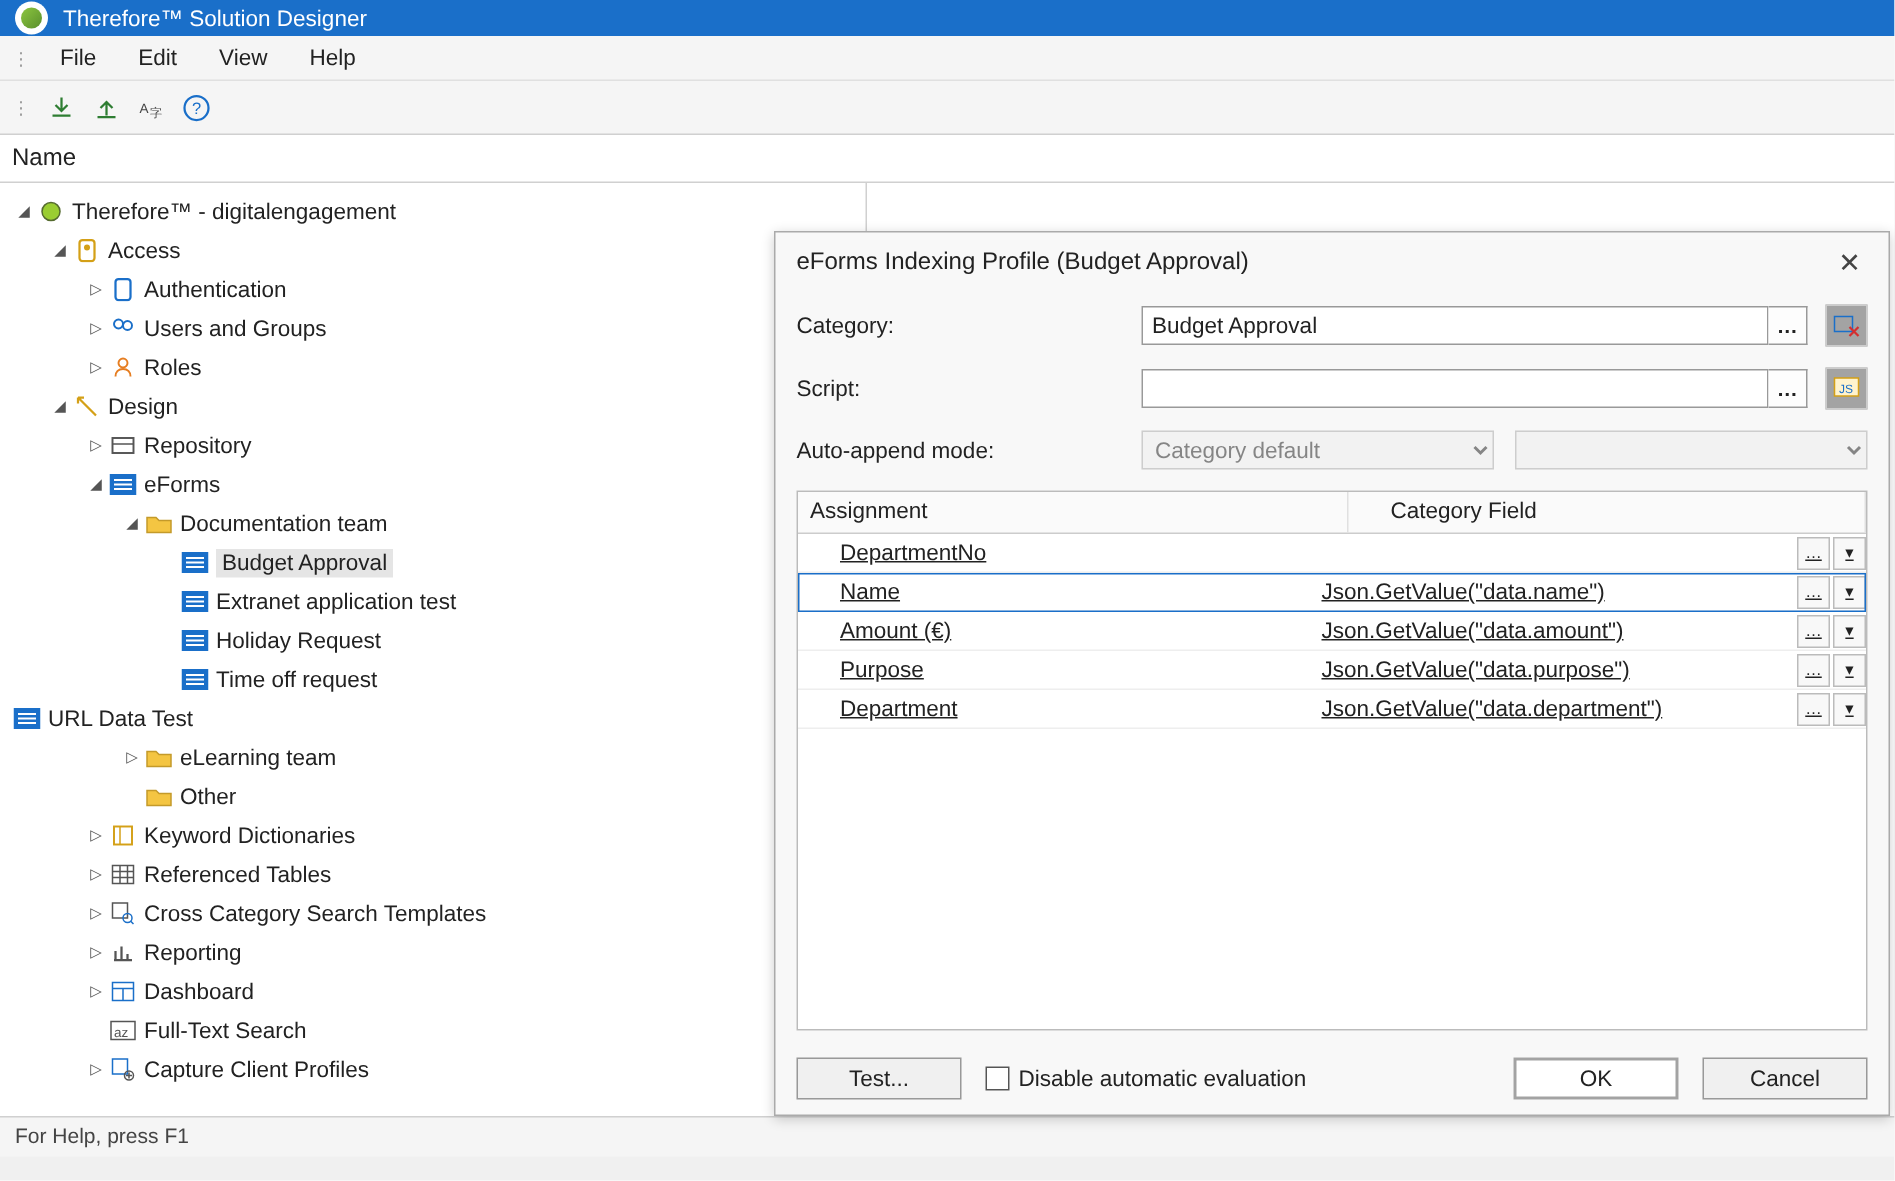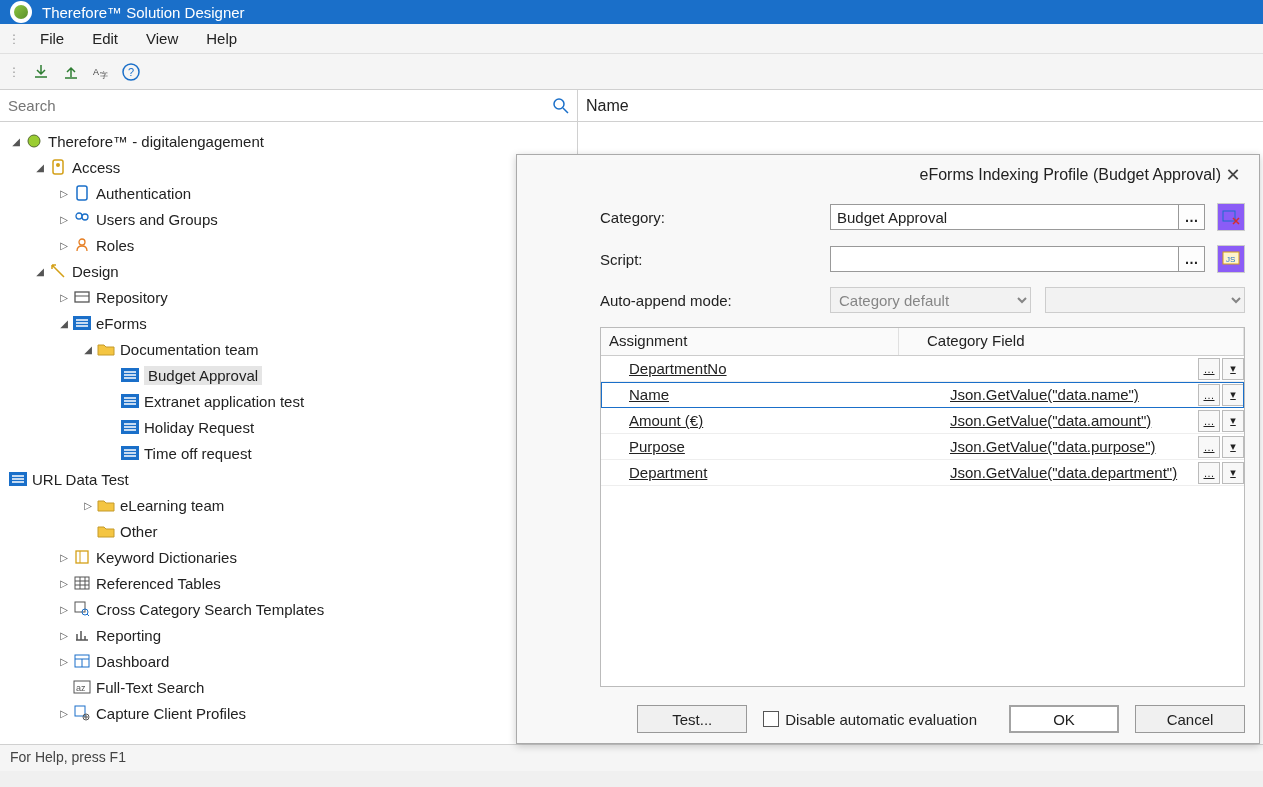--- a/index.html
+++ b/index.html
@@ -29,30 +29,30 @@
 .tree-pane .dropdown-caret { position: absolute; right: 2px; bottom: 2px; font-size: 10px; color: #555; }
 
 .tree-row { display: flex; align-items: center; height: 26px; padding-left: 8px; white-space: nowrap; }
 .tree-row .toggle { width: 16px; text-align: center; color: #555; font-size: 10px; cursor: pointer; user-select: none; }
 .tree-row .ticon { width: 20px; height: 18px; margin-right: 4px; display: flex; align-items: center; justify-content: center; }
 .tree-row .label { font-size: 15px; }
 .tree-row.selected .label { background: #e5e5e5; padding: 1px 4px; }
 
 .status { height: 27px; background: #f5f5f5; border-top: 1px solid #d0d0d0; padding: 4px 10px; font-size: 14px; color: #444; }
 
-.dialog { position: absolute; left: 516px; top: 154px; width: 744px; height: 590px; background: #f8f8f8; border: 1px solid #aaa; box-shadow: 0 2px 8px rgba(0,0,0,0.2); display: flex; flex-direction: column; align-items: flex-end; }
+.dialog { position: absolute; left: 516px; top: 154px; width: 744px; height: 590px; background: #f8f8f8; border: 1px solid #aaa; box-shadow: 0 2px 8px rgba(0,0,0,0.2); display: flex; flex-direction: column; }
 .dlg-title { height: 40px; display: flex; align-items: center; justify-content: space-between; padding: 0 14px; font-size: 16px; }
 .dlg-close { cursor: pointer; font-size: 18px; color: #444; width: 24px; text-align: center; }
 
 .dlg-body { flex: 1; padding: 8px 14px; display: flex; flex-direction: column; }
 .form-row { display: flex; align-items: center; margin-bottom: 14px; }
 .form-row .flabel { width: 230px; font-size: 15px; }
 .form-row .finput { flex: 1; height: 26px; background: #fff; border: 1px solid #999; padding: 2px 6px; font-size: 15px; display: flex; align-items: center; }
 .form-row .browse-btn { width: 26px; height: 26px; border: 1px solid #999; border-left: none; background: #fdfdfd; display: flex; align-items: center; justify-content: center; font-weight: bold; cursor: pointer; }
-.form-row .side-icon { width: 28px; height: 28px; margin-left: 12px; border: 1px solid #ccc; background: #8b5cf6; display: flex; align-items: center; justify-content: center; cursor: pointer; }
+.form-row .side-icon { width: 28px; height: 28px; margin-left: 12px; border: 1px solid #ccc; background: #a3a3a3; display: flex; align-items: center; justify-content: center; cursor: pointer; }
 .form-row select { flex: 1; height: 26px; border: 1px solid #bbb; background: #f0f0f0; color: #555; font-size: 15px; padding: 0 4px; }
 .form-row .spacer2 { width: 14px; }
 .form-row .sel2 { width: 260px; }
 
 .grid { border: 1px solid #bbb; flex: 1; background: #fff; display: flex; flex-direction: column; }
 .grid-header { display: flex; height: 28px; background: #fafafa; border-bottom: 1px solid #ccc; }
 .gh-cell { padding: 4px 8px; font-size: 15px; border-right: 1px solid #e0e0e0; }
 .gh1 { width: 345px; padding-left: 28px; }
 .gh2 { flex: 1; }
 .grid-row { display: flex; height: 26px; align-items: center; border-bottom: 1px solid #eee; text-decoration: underline; }
@@ -108,27 +108,20 @@
   </div>
   <div class="tool-btn">
     <svg width="20" height="20" viewBox="0 0 20 20">
         <circle cx="10" cy="10" r="8" stroke="#1a6fc9" stroke-width="1.5" fill="none"></circle>
         <text x="7" y="14" font-size="11" fill="#1a6fc9">?</text>
       </svg>
   </div>
 </div>
 
 <div class="searchrow">
-  <div class="search-left">
-    <input type="text" placeholder="Search" style="">
-    <svg width="20" height="20" viewBox="0 0 20 20">
-        <circle cx="8" cy="8" r="5" stroke="#1a6fc9" stroke-width="1.5" fill="none"></circle>
-        <path d="M12 12l5 5" stroke="#1a6fc9" stroke-width="1.5"></path>
-      </svg>
-  </div>
   <div class="search-right">Name</div>
 </div>
 
 <div class="content">
   <div class="tree-pane">
 
     <div class="tree-row" style="padding-left:8px">
       <span class="toggle">◢</span>
       <span class="ticon">
           <svg width="16" height="16">

